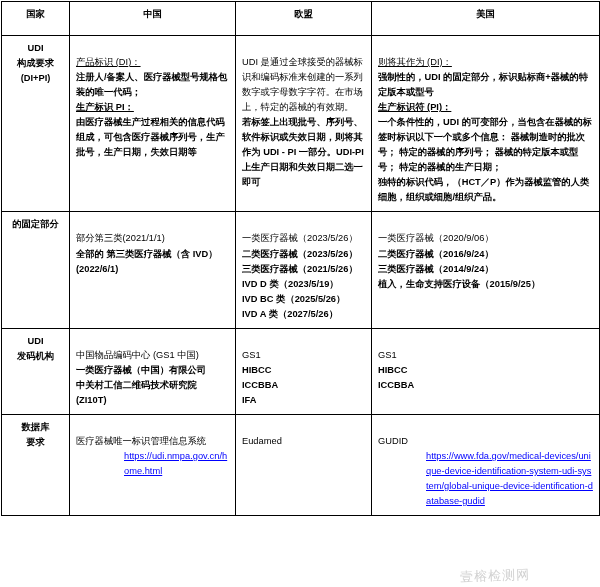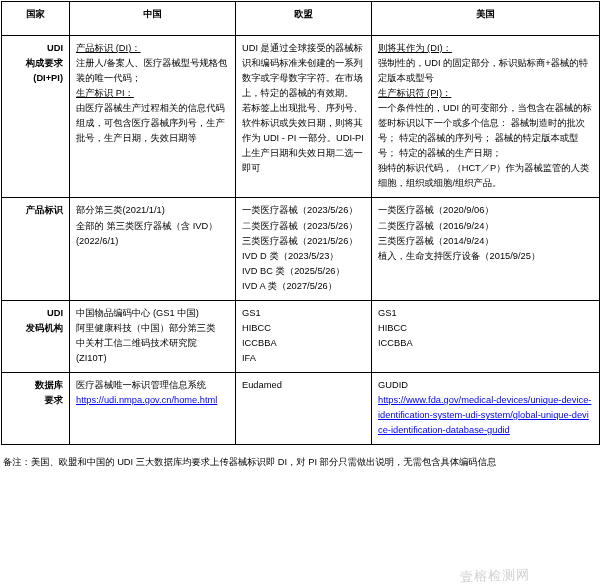--- a/index.html
+++ b/index.html
@@ -29,52 +29,54 @@
   }
   table.udi-table td {
     border: 1px solid #000000;
     vertical-align: top;
     padding: 5px 6px 6px 6px;
     font-size: 9.3px;
     line-height: 1.62;
     word-break: break-word;
   }
   td.rowhead {
-    text-align: right;
+    text-align: center;
     vertical-align: middle;
     font-weight: bold;
     font-size: 9.6px;
     line-height: 1.5;
   }
   td.colhead {
     text-align: center;
     vertical-align: middle;
     font-weight: bold;
     font-size: 9.8px;
     height: 22px;
     padding: 3px 4px;
   }
   .c-country { width: 68px; }
   .c-china   { width: 166px; }
   .c-eu      { width: 136px; }
   .c-us      { width: 228px; }
 
   .cellblock p {
-    margin: 0 0 0 0;
+    margin: 14px 0 0 0;
   }
   .cellblock p + p {
     margin-top: 0px;
+    font-weight: bold;
   }
   .u {
     text-decoration: underline;
   }
   .link {
     color: #0000ff;
     word-break: break-all;
     display: block;
+    margin-left: 48px;
   }
   .footnote {
     font-size: 9.3px;
     line-height: 1.6;
     padding: 6px 2px 0 2px;
     margin: 4px 0 0 1px;
     width: 596px;
   }
   .watermark {
     position: absolute;
@@ -130,49 +132,49 @@
         <td class="cellblock">
           <p class="u">则将其作为 (DI)：</p>
           <p>强制性的，UDI 的固定部分，标识贴标商+器械的特定版本或型号</p>
           <p class="u">生产标识符 (PI)：</p>
           <p>一个条件性的，UDI 的可变部分，当包含在器械的标签时标识以下一个或多个信息：  器械制造时的批次号；  特定的器械的序列号；  器械的特定版本或型号；  特定的器械的生产日期；</p>
           <p>独特的标识代码，（HCT／P）作为器械监管的人类细胞，组织或细胞/组织产品。</p>
         </td>
       </tr>
 
       <tr>
-        <td class="rowhead">产品标识</td>
+        <td class="rowhead">的固定部分</td>
         <td class="cellblock">
           <p>部分第三类(2021/1/1)</p>
           <p>全部的 第三类医疗器械（含 IVD）(2022/6/1)</p>
         </td>
         <td class="cellblock">
           <p>一类医疗器械（2023/5/26）</p>
           <p>二类医疗器械（2023/5/26）</p>
           <p>三类医疗器械（2021/5/26）</p>
-          <p>IVD D 类（2023/5/23）</p>
+          <p>IVD D 类（2023/5/19）</p>
           <p>IVD BC 类（2025/5/26）</p>
           <p>IVD A 类（2027/5/26）</p>
         </td>
         <td class="cellblock">
           <p>一类医疗器械（2020/9/06）</p>
           <p>二类医疗器械（2016/9/24）</p>
           <p>三类医疗器械（2014/9/24）</p>
           <p>植入，生命支持医疗设备（2015/9/25）</p>
         </td>
       </tr>
 
       <tr>
         <td class="rowhead">
           <span class="blk">UDI</span>
           <span class="blk">发码机构</span>
         </td>
         <td class="cellblock">
           <p>中国物品编码中心 (GS1 中国)</p>
-          <p>阿里健康科技（中国）部分第三类</p>
+          <p>一类医疗器械（中国）有限公司</p>
           <p>中关村工信二维码技术研究院 (ZI10T)</p>
         </td>
         <td class="cellblock">
           <p>GS1</p>
           <p>HIBCC</p>
           <p>ICCBBA</p>
           <p>IFA</p>
         </td>
         <td class="cellblock">
           <p>GS1</p>
@@ -194,16 +196,15 @@
           <p>Eudamed</p>
         </td>
         <td class="cellblock">
           <p>GUDID</p>
           <a class="link" href="#">https://www.fda.gov/medical-devices/unique-device-identification-system-udi-system/global-unique-device-identification-database-gudid</a>
         </td>
       </tr>
     </tbody>
   </table>
 
-  <div class="footnote">备注：美国、欧盟和中国的 UDI 三大数据库均要求上传器械标识即 DI，对 PI 部分只需做出说明，无需包含具体编码信息</div>
 
   <div class="watermark">壹榕检测网</div>
 </div>
 
 </body></html>

